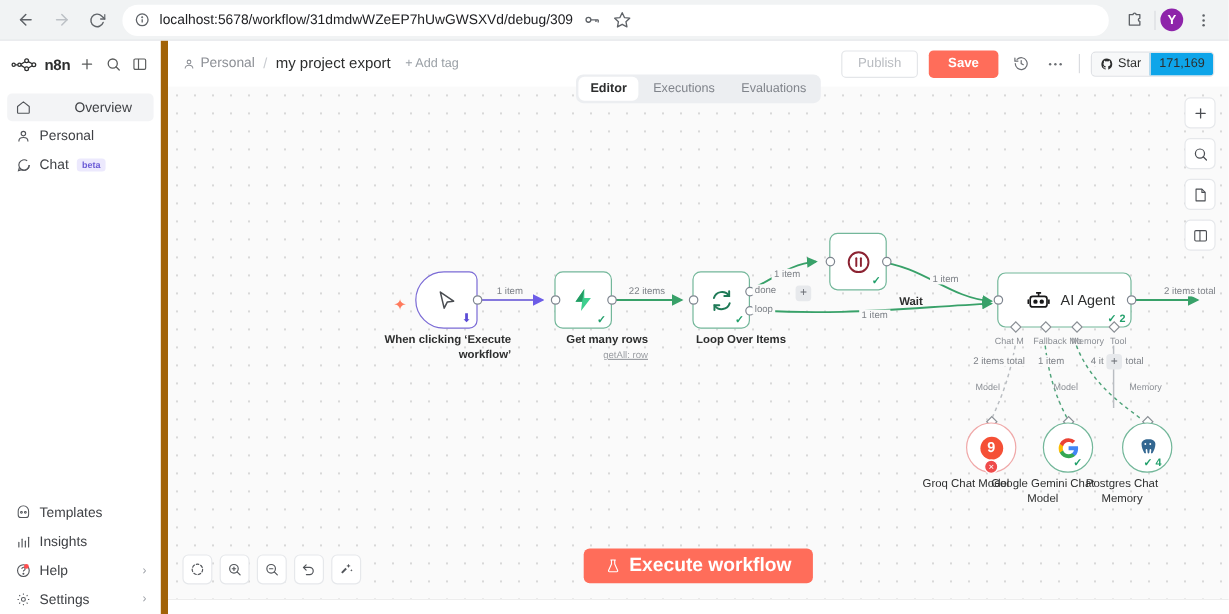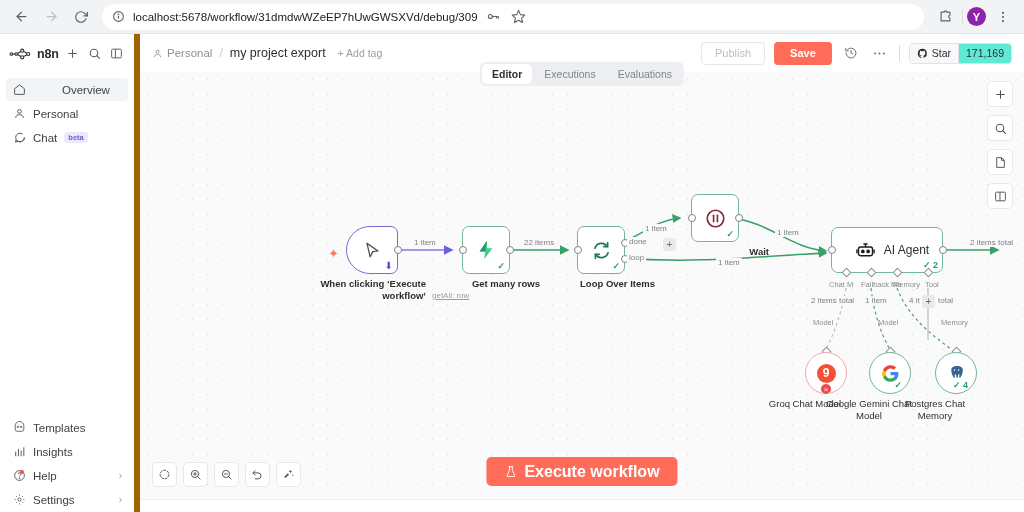--- a/index.html
+++ b/index.html
@@ -88,21 +88,21 @@
     align-items: center; justify-content: center; padding: 0 13px; white-space: nowrap;
   }
   #publish-btn { border: 1px solid #e4e6e9; color: #b9bcc1; background: #fff; }
   #save-btn { background: #ff6d5a; color: #fff; font-weight: 600; padding: 0 16px; }
   .icon-btn-plain { width: 20px; height: 20px; display: flex; align-items: center; justify-content: center; color: #6b6e73; }
   #gh-star {
     display: flex; align-items: center; height: 21px; border: 1px solid #e0e2e6;
     border-radius: 4px; overflow: hidden; font-size: 10.5px;
   }
   #gh-star .part-a { display: flex; align-items: center; gap: 4px; padding: 0 7px; background: #f7f8f9; color: #2d2e2e; height: 100%; }
-  #gh-star .part-b { padding: 0 7px; background: #5eead4; color: #2d2e2e; border-left: 1px solid #e0e2e6; height: 100%; display: flex; align-items: center; }
+  #gh-star .part-b { padding: 0 7px; background: #0ea5e9; color: #2d2e2e; border-left: 1px solid #e0e2e6; height: 100%; display: flex; align-items: center; }
 
   
   #tabs {
     position: absolute; left: 50%; transform: translateX(-50%); top: 28px;
     background: #eceef1; border-radius: 6px; padding: 2px; display: flex;
     gap: 2px; z-index: 7;
   }
   .tab { font-size: 10.5px; color: #80848b; padding: 4px 10px; border-radius: 5px; }
   .tab.active { background: #fff; color: #2d2e2e; font-weight: 600; }
 
@@ -122,21 +122,21 @@
     position: relative;
   }
   .nbox.trigger { border-color: #7b6bd6; border-radius: 24px 7px 7px 24px; width: 52px; }
   .nlabel {
     position: absolute; top: 52px; left: 50%; transform: translateX(-50%);
     font-size: 9.5px; color: #2d2e2e; text-align: right; width: 108px;
     line-height: 1.25; font-weight: 600;
   }
   .nsub {
     position: absolute; top: 52px; left: 50%; transform: translateX(-50%);
-    font-size: 8px; color: #9b9ea3; text-align: left; width: 108px; text-decoration: underline;
+    font-size: 8px; color: #9b9ea3; text-align: right; width: 108px; text-decoration: underline;
   }
   .check { position: absolute; right: 4px; bottom: 2px; font-size: 9px; color: #22a06b; font-weight: 700; }
   .port {
     position: absolute; width: 8px; height: 8px; border-radius: 50%;
     background: #fff; border: 1.3px solid #7e858f; top: 50%; margin-top: -4px;
   }
   .port.out { right: -4.5px; }
   .port.in { left: -4.5px; }
   .wide-node { width: 112px; height: 46px; border-radius: 7px; display: flex; align-items: center; gap: 8px; padding-left: 10px; }
 

